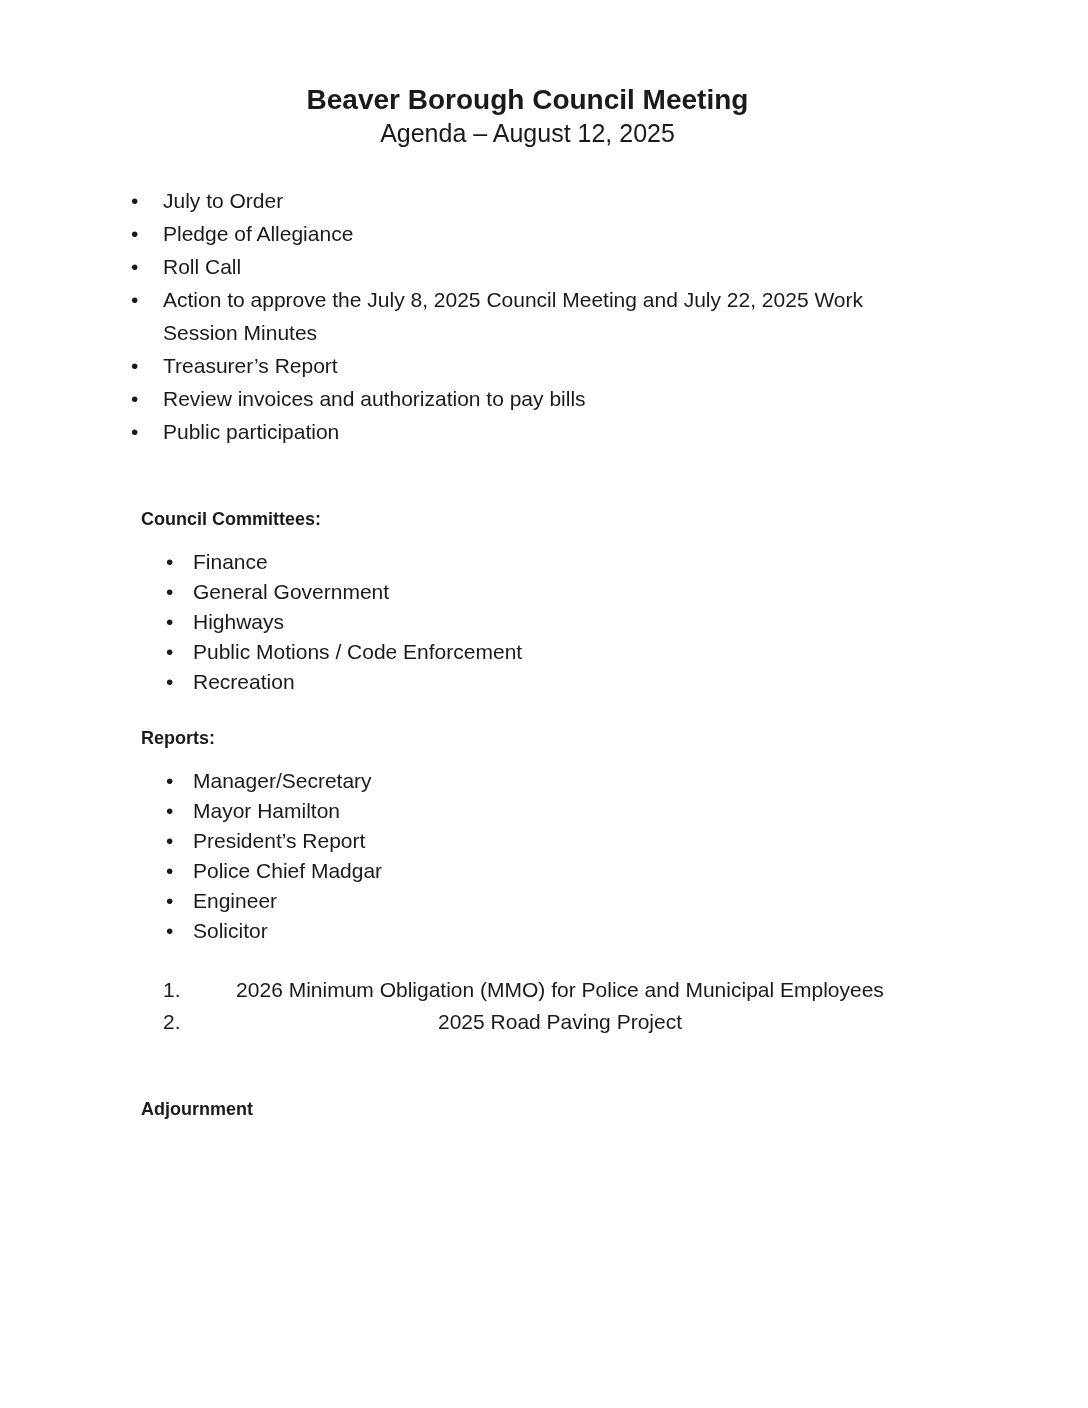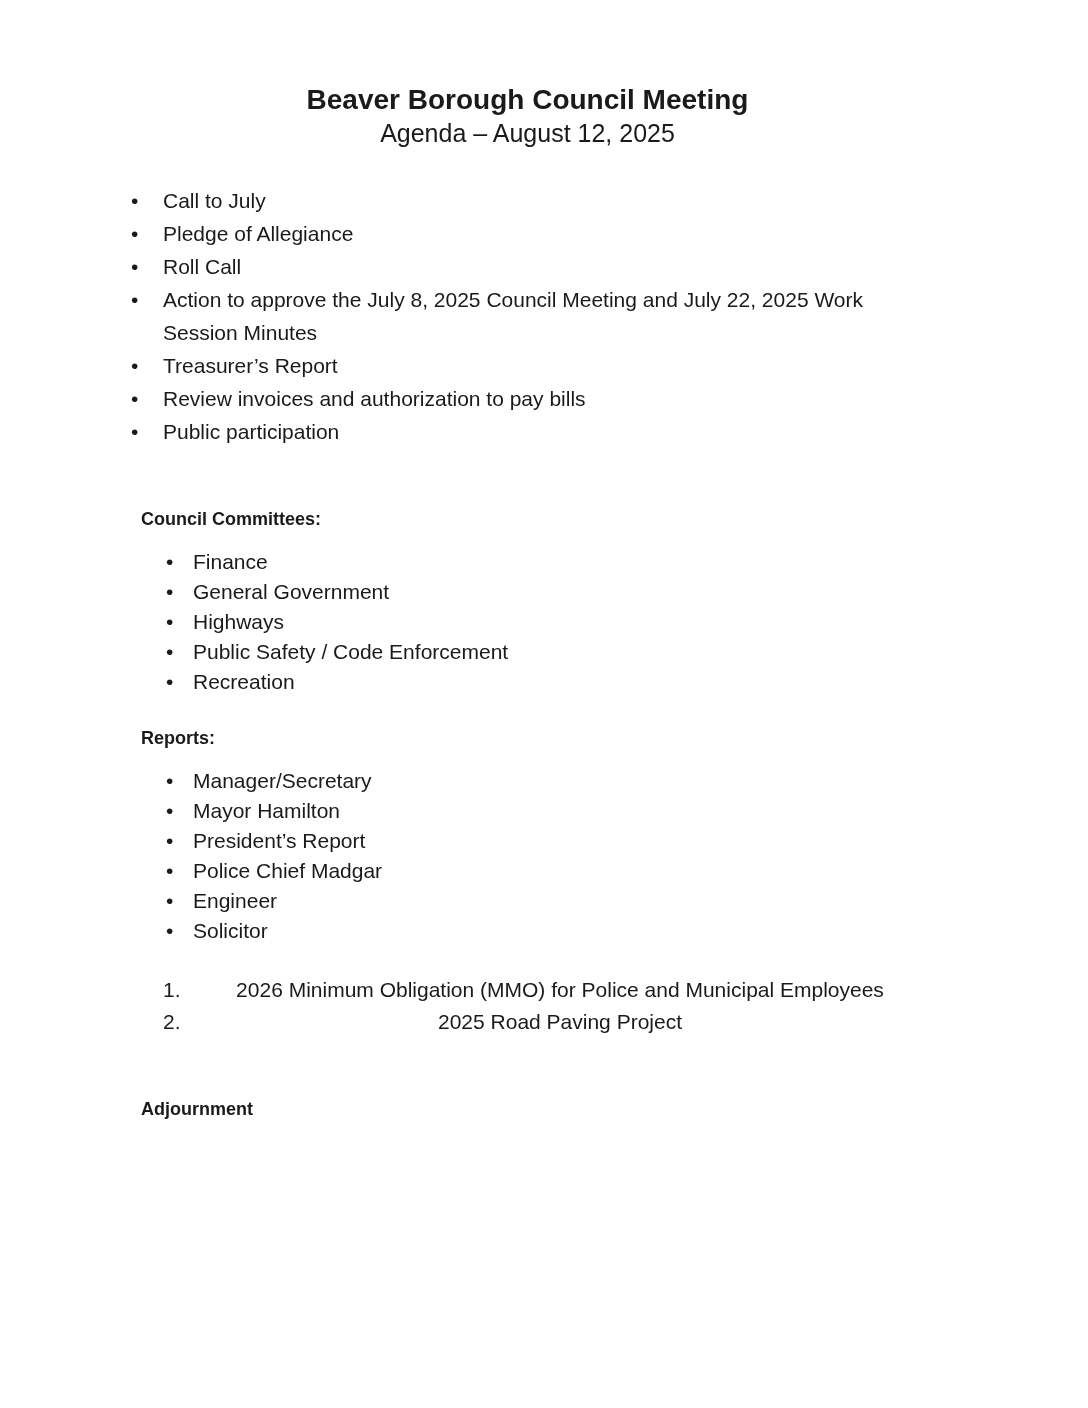--- a/index.html
+++ b/index.html
@@ -105,36 +105,36 @@
 </head>
 <body>
 
 <div class="page">
 
   <h1 class="doc-title">Beaver Borough Council Meeting</h1>
 
   <h2 class="doc-subtitle">Agenda – August 12, 2025</h2>
 
   <ul class="main-list">
-      <li>Call to July</li>
+      <li>July to Order</li>
       <li>Pledge of Allegiance</li>
       <li>Roll Call</li>
       <li>Action to approve the July 8, 2025 Council Meeting and July 22, 2025 Work Session Minutes</li>
       <li>Treasurer’s Report</li>
       <li>Review invoices and authorization to pay bills</li>
       <li>Public participation</li>
     </ul>
 
   <section class="sec-committees">
     <h3 class="section-heading">Council Committees:</h3>
     <ul class="sub-list">
         <li>Finance</li>
         <li>General Government</li>
         <li>Highways</li>
-        <li>Public Safety / Code Enforcement</li>
+        <li>Public Motions / Code Enforcement</li>
         <li>Recreation</li>
       </ul>
   </section>
 
   <section class="sec-reports">
     <h3 class="section-heading">Reports:</h3>
     <ul class="sub-list">
         <li>Manager/Secretary</li>
         <li>Mayor Hamilton</li>
         <li>President’s Report</li>

